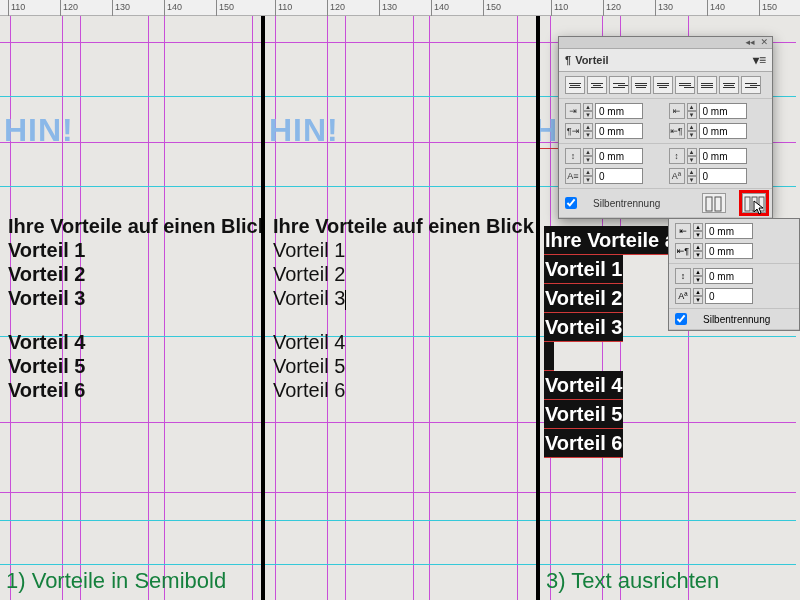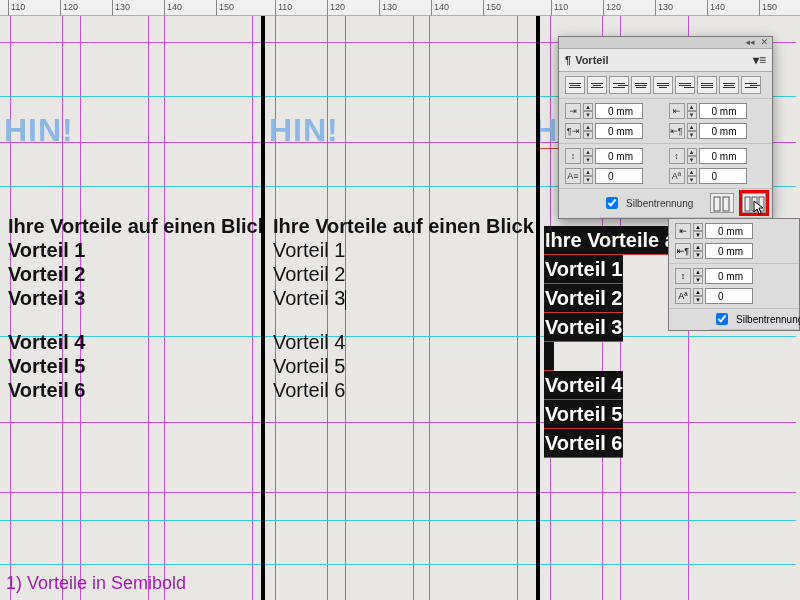--- a/index.html
+++ b/index.html
@@ -73,22 +73,22 @@
 
   
   .sel { background: #111; color: #fff; display: inline-block; padding: 0 1px; border-bottom: 1px solid #cf3838; font-weight: 600; }
   .sel-line { display: block; line-height: 28px; }
 
   .cursor { display: inline-block; width: 1px; height: 20px; background: #000; vertical-align: middle; }
 
   .caption {
     position: absolute;
     left: 6px; bottom: 6px;
-    font-size: 18px;
-    color: #a21caf;
+    font-size: 22px;
+    color: #15803d;
   }
 
   
   .panel {
     position: absolute;
     top: 36px; left: 558px;
     width: 215px;
     background: #dcdcdc;
     border: 1px solid #7a7a7a;
     box-shadow: 0 4px 12px rgba(0,0,0,0.4);
@@ -147,28 +147,27 @@
   }
   .spin div {
     height: 8px; background: #e0e0e0; border: 1px solid #999;
     font-size: 7px; text-align: center; line-height: 5px;
   }
   .field input {
     width: 48px; height: 16px;
     border: 1px solid #888;
     background: #fff;
     font-size: 10px;
-    padding-left: 12px;
+    padding-left: 3px;
   }
 
   .hyphen-row {
     display: flex; align-items: center;
-    padding: 4px 6px; gap: 8px;
+    padding: 4px 6px; gap: 16px;
     border-bottom: 1px solid #c2c2c2;
-    margin-left: 41px;
   }
   .hyphen-row input[type=checkbox] { width: 12px; height: 12px; }
   .col-btn {
     width: 24px; height: 20px;
     background: #efefef; border: 1px solid #999;
     position: relative;
   }
   .highlighted {
     outline: 3px solid #e00;
   }
@@ -297,20 +296,21 @@
       <span class="sel-line"><span class="sel">Ihre Vorteile auf</span></span>
       <span class="sel-line"><span class="sel">Vorteil 1</span></span>
       <span class="sel-line"><span class="sel">Vorteil 2</span></span>
       <span class="sel-line"><span class="sel">Vorteil 3</span></span>
       <span class="sel-line"><span class="sel" style="padding:0 2px">&nbsp;</span></span>
       <span class="sel-line"><span class="sel">Vorteil 4</span></span>
       <span class="sel-line"><span class="sel">Vorteil 5</span></span>
       <span class="sel-line"><span class="sel">Vorteil 6</span></span>
     </div>
 
+    <div class="caption">3) Text ausrichten</div>
   </div>
 
 </div>
 
 <div class="panel">
   <div class="panel-topbar">
     <span>◂◂</span>
     <span>✕</span>
   </div>
   <div class="panel-tab">

